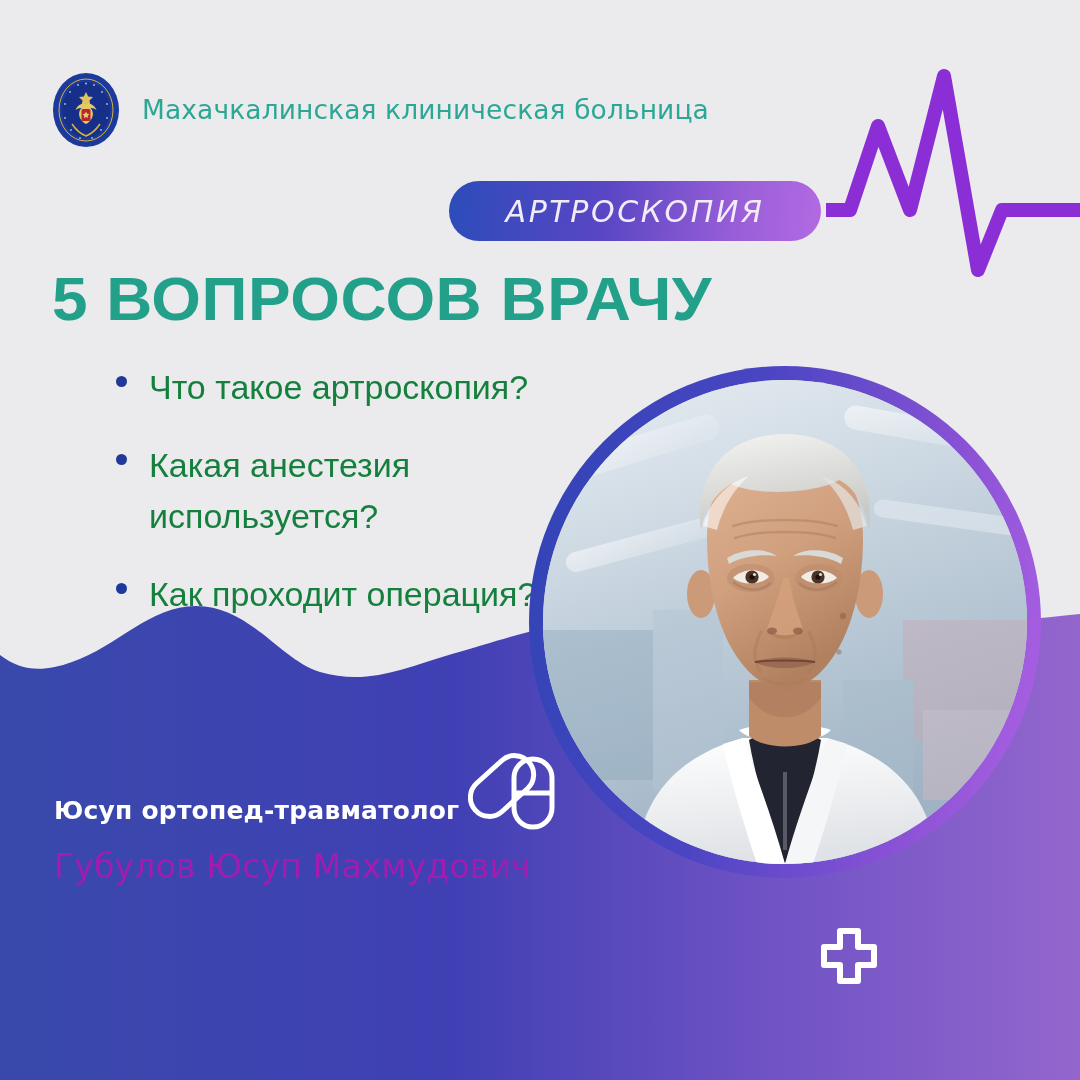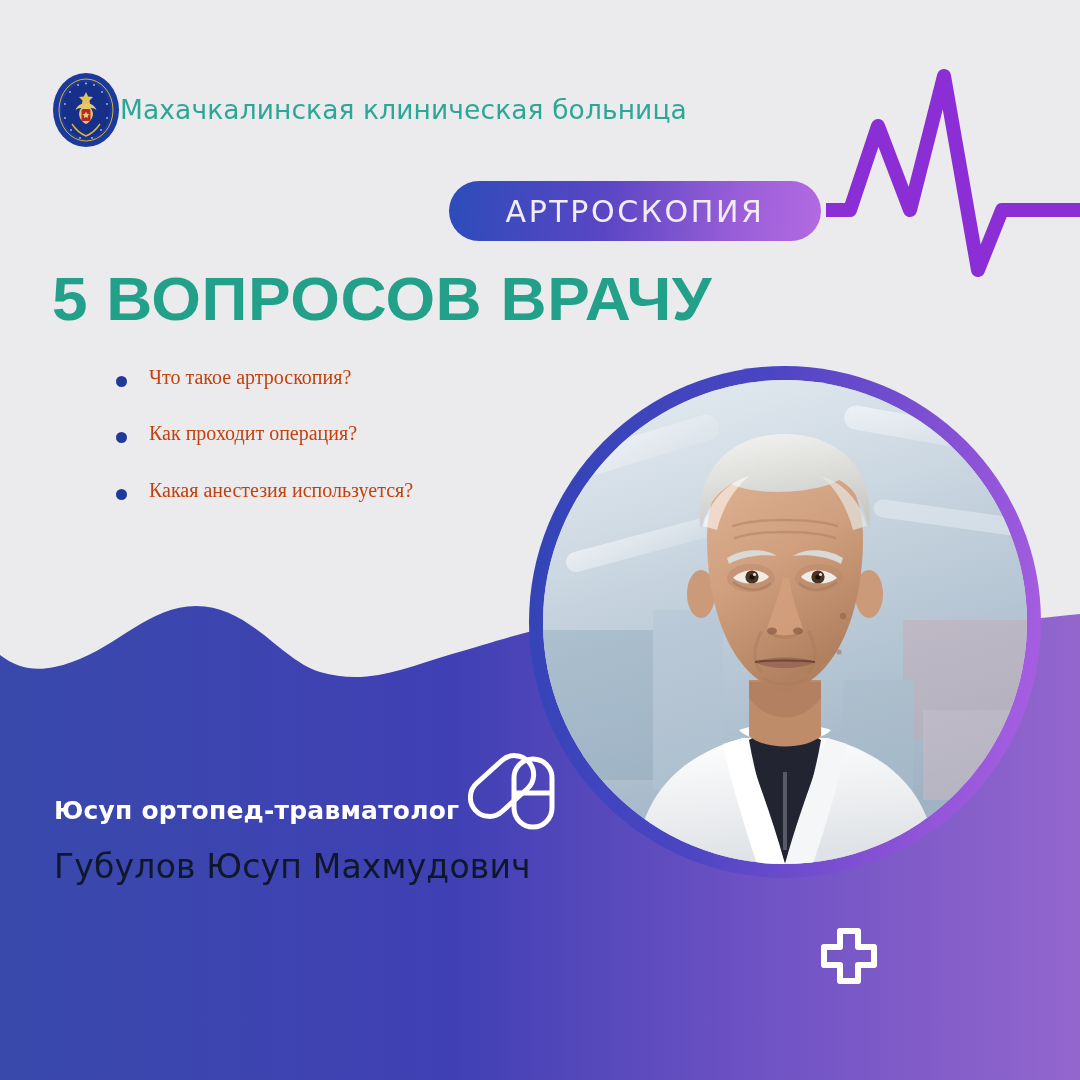--- a/index.html
+++ b/index.html
@@ -21,21 +21,21 @@
   #wave-panel{
     position:absolute;
     left:0; top:0; width:1080px; height:1080px;
     pointer-events:none;
   }
 
   
   #header{
     position:absolute;
     left:52px; top:72px;
-    display:flex; align-items:center; 
+    display:flex; align-items:center; gap:22px;
   }
   #logo-emblem{ width:68px; height:76px; flex:0 0 auto; }
   #clinic-name-block{ display:flex; flex-direction:column; gap:2px; }
   .clinic-line{
     color:#2da795;
     font-size:26.5px;
     line-height:1.26;
     letter-spacing:.1px;
     white-space:nowrap;
     font-family:"DejaVu Sans", sans-serif;
@@ -51,20 +51,21 @@
     width:372px; height:60px;
     border-radius:32px;
     background:linear-gradient(95deg,#2c4cba 0%,#5a46c4 42%,#9a5fd8 78%,#b26ae2 100%);
     display:flex; align-items:center; justify-content:center;
   }
   #topic-badge-label{
     color:#f2ecf8;
     font-size:30px;
     letter-spacing:2.6px;
     font-family:"DejaVu Sans", sans-serif;
+    font-style:italic;
   }
 
   
   #headline{
     position:absolute;
     left:52px; top:268px;
     color:#23a08a;
     font-size:62px;
     font-weight:bold;
     letter-spacing:.5px;
@@ -78,24 +79,24 @@
   #question-list{
     position:absolute;
     left:110px; top:362px;
     width:470px;
     list-style:none;
   }
   #question-list li{
     position:relative;
     padding-left:39px;
     margin-bottom:26px;
-    color:#c2410c;
-    font-size:20px;
+    color:#15803d;
+    font-size:34px;
     line-height:1.52;
-    font-family:Liberation Serif, serif;
+    font-family:Liberation Sans, sans-serif;
   }
   #question-list li .bullet-dot{
     position:absolute;
     left:6px; top:14px;
     width:11px; height:11px;
     border-radius:50%;
     background:#1f399a;
   }
 
   
@@ -127,21 +128,21 @@
   #doctor-role{
     color:#ffffff;
     font-size:25px;
     font-weight:bold;
     letter-spacing:.2px;
     font-family:"DejaVu Sans", sans-serif;
     white-space:nowrap;
   }
   #doctor-fullname{
     margin-top:22px;
-    color:#0f172a;
+    color:#a21caf;
     font-size:33px;
     letter-spacing:.2px;
     font-family:"DejaVu Sans", sans-serif;
     white-space:nowrap;
   }
 </style>
 </head>
 <body>
 
 <div id="poster">
@@ -211,25 +212,25 @@
 
   <div id="headline">5 ВОПРОСОВ ВРАЧУ</div>
 
   <ul id="question-list">
     <li>
       <span class="bullet-dot"></span>
       <span>Что такое артроскопия?</span>
     </li>
     <li>
       <span class="bullet-dot"></span>
-      <span>Как проходит операция?</span>
+      <span>Какая анестезия используется?</span>
     </li>
     <li>
       <span class="bullet-dot"></span>
-      <span>Какая анестезия используется?</span>
+      <span>Как проходит операция?</span>
     </li>
   </ul>
 
   <div id="doctor-portrait">
     <div id="portrait-clip">
       <svg id="portrait-art" viewBox="0 0 484 484">
         <defs>
           <linearGradient id="bgRoom" x1="0" y1="0" x2="0.3" y2="1">
             <stop offset="0" stop-color="#e8eef3"></stop>
             <stop offset="0.45" stop-color="#c6d3de"></stop>

